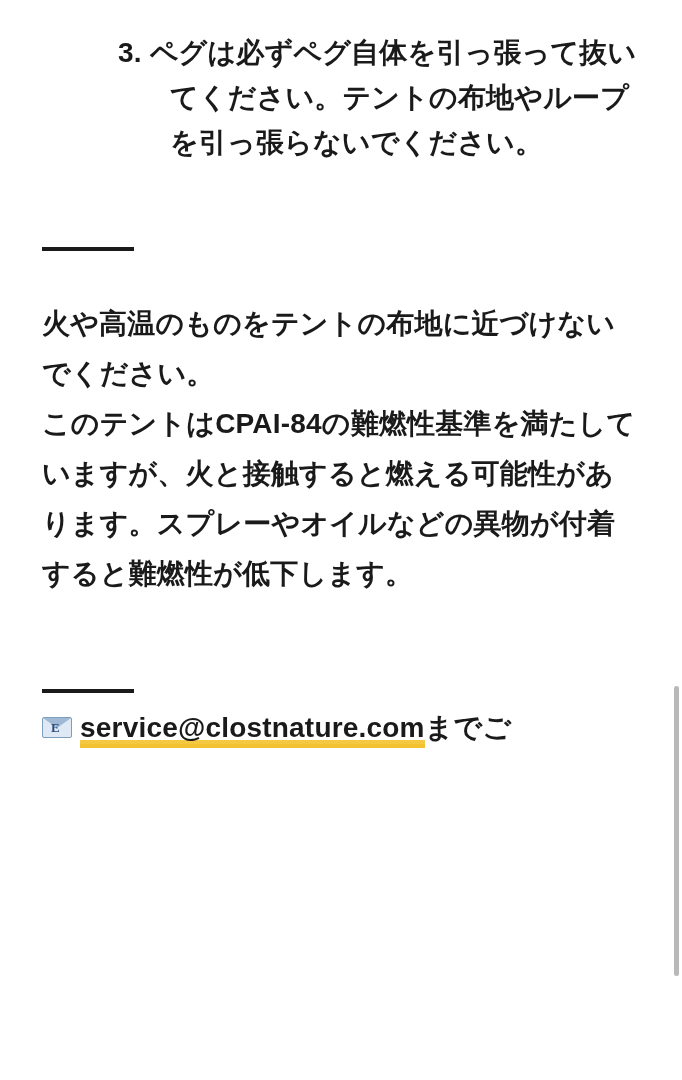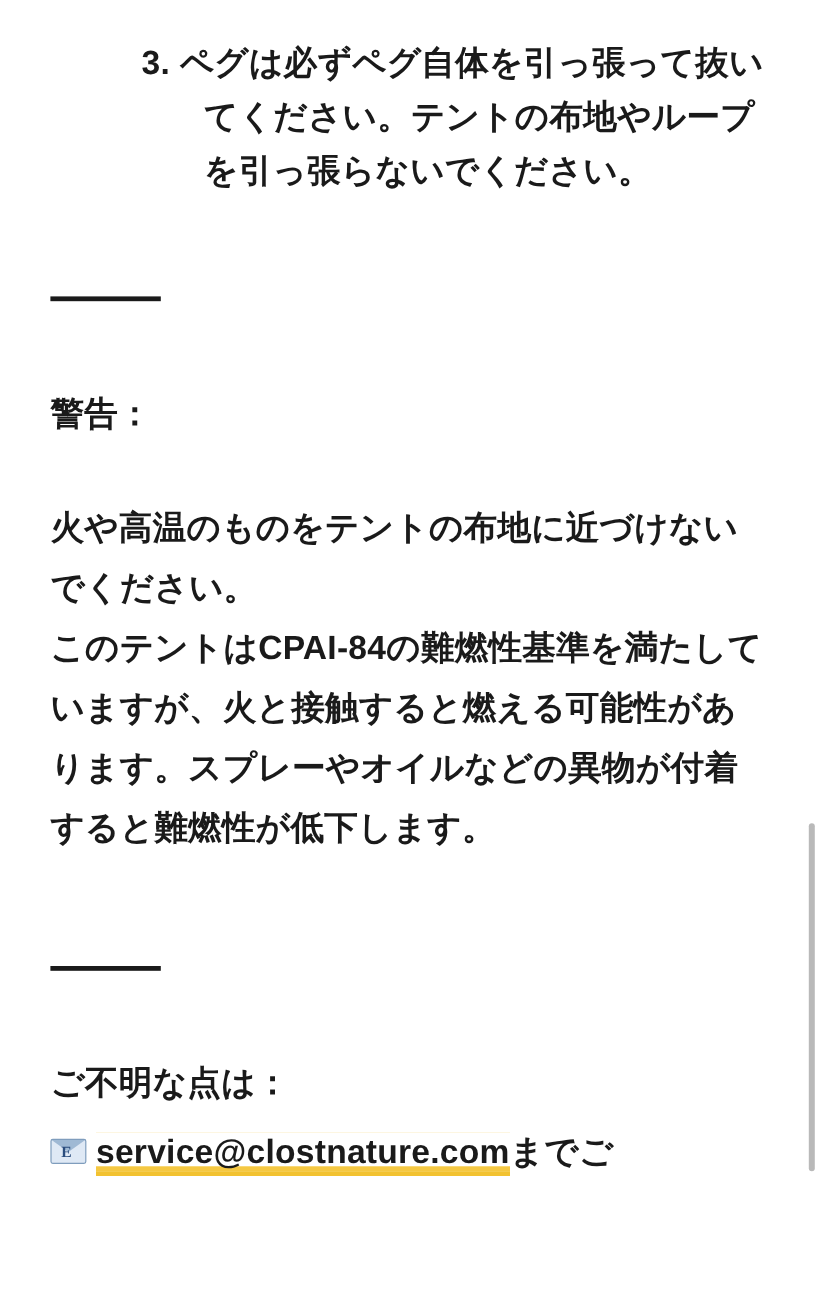--- a/index.html
+++ b/index.html
@@ -148,28 +148,26 @@
 <body>
 
 <div class="page">
 
   <div class="list-block">
     <p class="list-item"><span class="marker">3.</span> <span>ペグは必ずペグ自体を引っ張って抜いてください。テントの布地やループを引っ張らないでください。</span></p>
   </div>
 
   <div class="rule rule-1"></div>
 
-  <p class="heading heading-warning">警告：</p>
 
   <p class="para para-warning" style="white-space: pre-line;">火や高温のものをテントの布地に近づけないでください。
 このテントはCPAI-84の難燃性基準を満たしていますが、火と接触すると燃える可能性があります。スプレーやオイルなどの異物が付着すると難燃性が低下します。</p>
 
   <div class="rule rule-2"></div>
 
-  <p class="heading heading-contact">ご不明な点は：</p>
 
   <p class="para para-contact">
     <span class="email-line"><span class="mail-icon"><span class="env"></span><span class="flap"></span><span class="e">E</span></span><a class="email-link" href="#">service@clostnature.com</a><span>までご</span></span><br>
   </p>
 
   <div class="scrollbar-track">
     <div class="scrollbar-thumb"></div>
   </div>
 
 </div>

